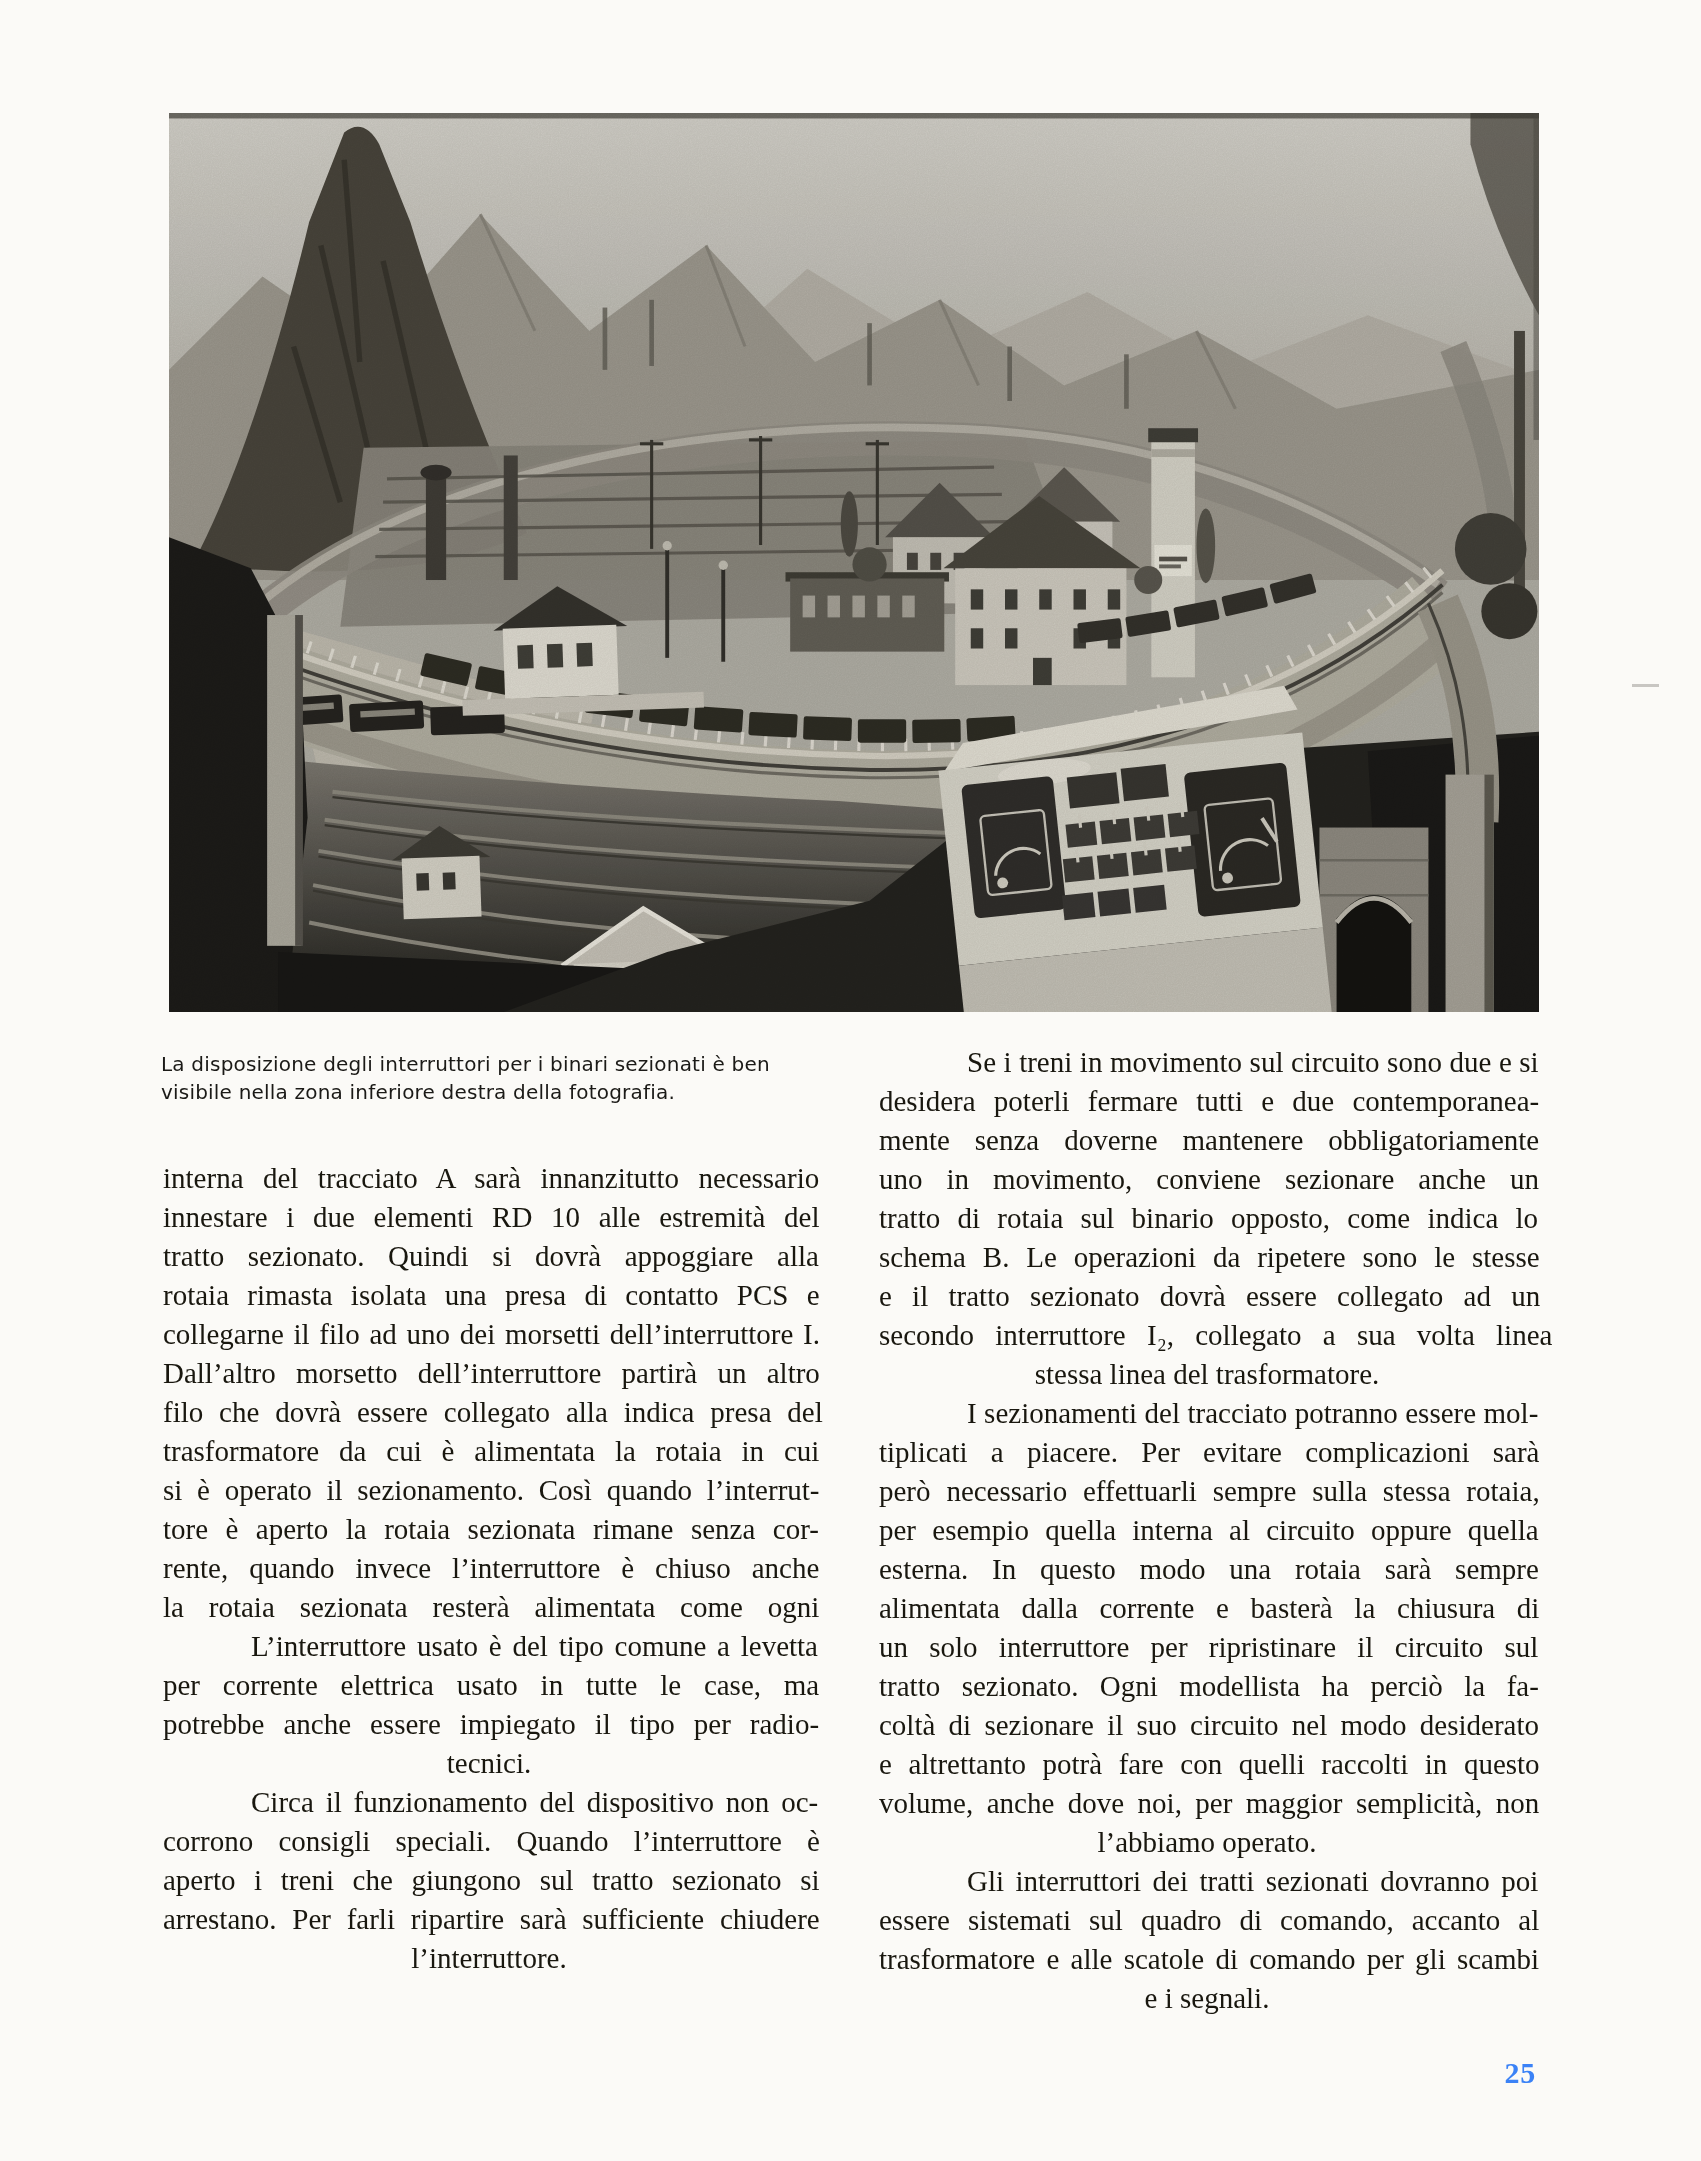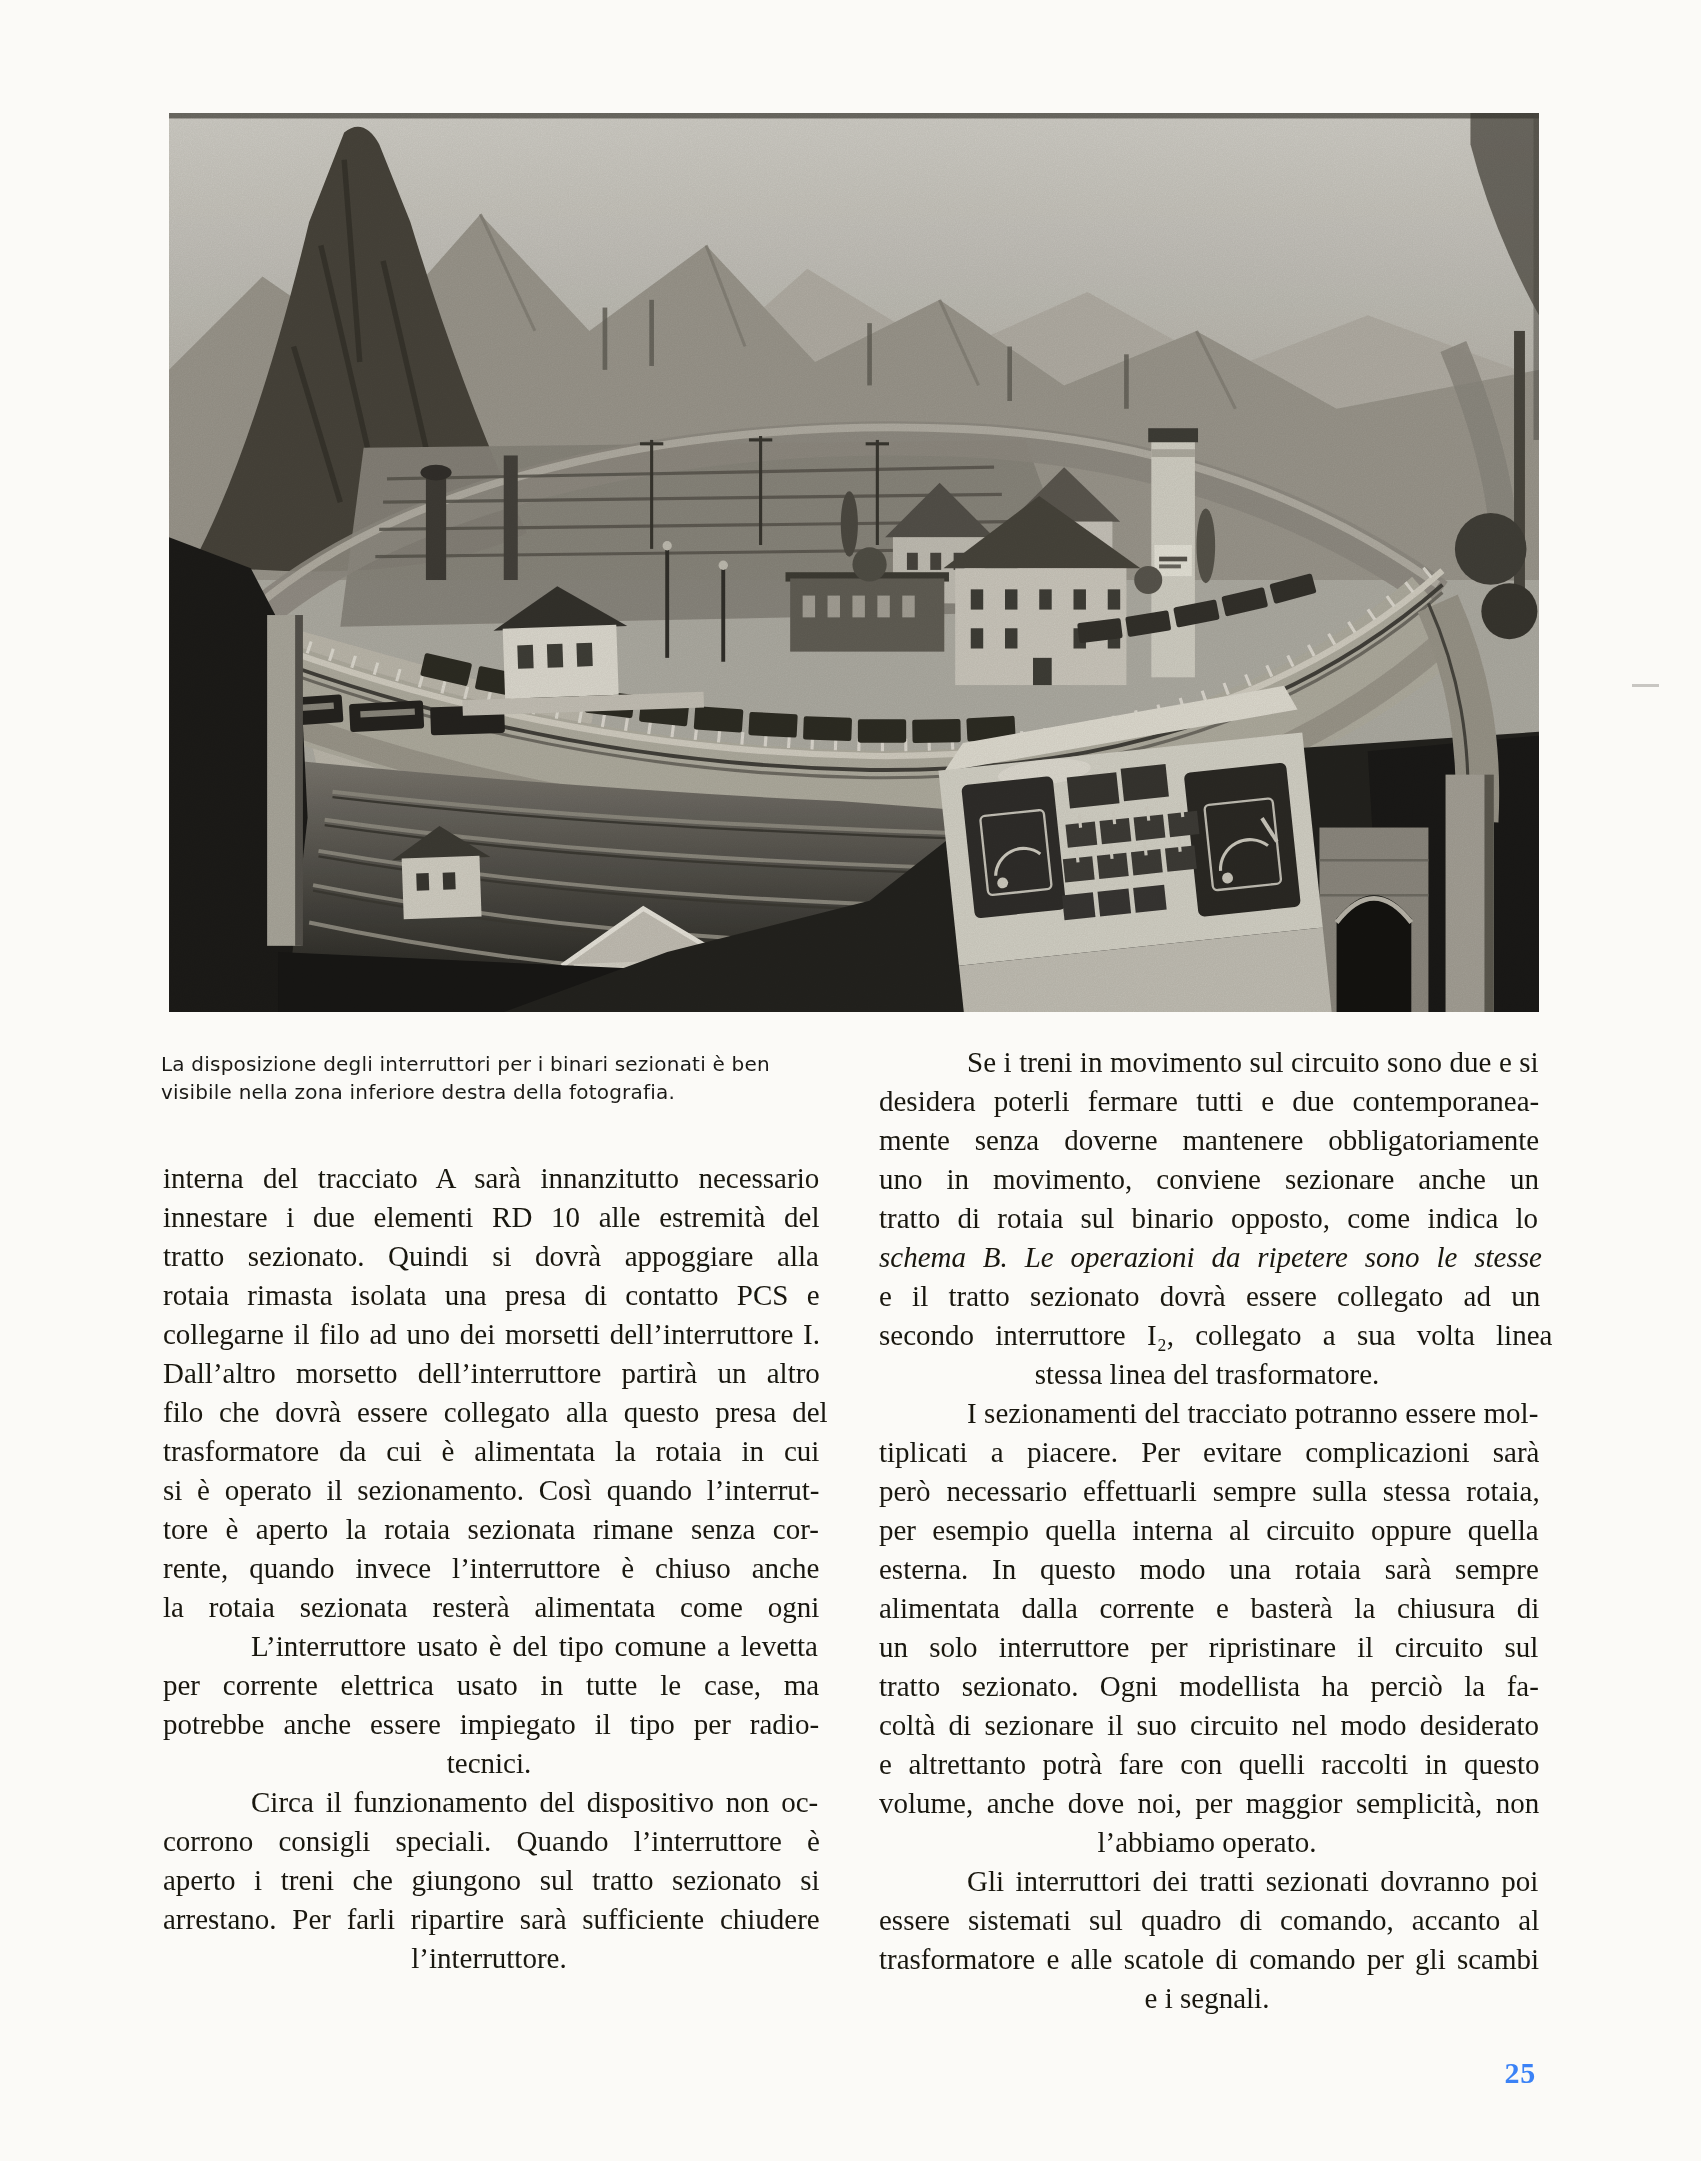--- a/index.html
+++ b/index.html
@@ -317,21 +317,21 @@
     </div>
 
   <section class="col left">
       <div class="para">
         <div class="line"><span class="lt" style="word-spacing: 12.2px;">interna del tracciato A sarà innanzitutto necessario</span></div>
         <div class="line"><span class="lt" style="word-spacing: 11.4px;">innestare i due elementi RD 10 alle estremità del</span></div>
         <div class="line"><span class="lt" style="word-spacing: 16.3px;">tratto sezionato. Quindi si dovrà appoggiare alla</span></div>
         <div class="line"><span class="lt" style="word-spacing: 11px;">rotaia rimasta isolata una presa di contatto PCS e</span></div>
         <div class="line"><span class="lt" style="word-spacing: 2.5px;">collegarne il filo ad uno dei morsetti dell’interruttore I.</span></div>
         <div class="line"><span class="lt" style="word-spacing: 13px;">Dall’altro morsetto dell’interruttore partirà un altro</span></div>
-        <div class="line"><span class="lt" style="word-spacing: 8.6px;">filo che dovrà essere collegato alla questo presa del</span></div>
+        <div class="line"><span class="lt" style="word-spacing: 8.6px;">filo che dovrà essere collegato alla indica presa del</span></div>
         <div class="line"><span class="lt" style="word-spacing: 12.6px;">trasformatore da cui è alimentata la rotaia in cui</span></div>
         <div class="line"><span class="lt" style="word-spacing: 7.5px;">si è operato il sezionamento. Così quando l’interrut-</span></div>
         <div class="line"><span class="lt" style="word-spacing: 10.2px;">tore è aperto la rotaia sezionata rimane senza cor-</span></div>
         <div class="line"><span class="lt" style="word-spacing: 13.7px;">rente, quando invece l’interruttore è chiuso anche</span></div>
         <div class="line"><span class="lt" style="word-spacing: 17.6px;">la rotaia sezionata resterà alimentata come ogni</span></div>
       </div>
       <div class="para indent">
         <div class="line"><span class="lt" style="word-spacing: 3.5px;">L’interruttore usato è del tipo comune a levetta</span></div>
         <div class="line"><span class="lt" style="word-spacing: 15.5px;">per corrente elettrica usato in tutte le case, ma</span></div>
         <div class="line"><span class="lt" style="word-spacing: 11.7px;">potrebbe anche essere impiegato il tipo per radio-</span></div>
@@ -346,21 +346,21 @@
       </div>
     </section>
 
   <section class="col right">
       <div class="para indent">
         <div class="line"><span class="lt" style="word-spacing: 0.3px;">Se i treni in movimento sul circuito sono due e si</span></div>
         <div class="line"><span class="lt" style="word-spacing: 11px;">desidera poterli fermare tutti e due contemporanea-</span></div>
         <div class="line"><span class="lt" style="word-spacing: 17.7px;">mente senza doverne mantenere obbligatoriamente</span></div>
         <div class="line"><span class="lt" style="word-spacing: 16.7px;">uno in movimento, conviene sezionare anche un</span></div>
         <div class="line"><span class="lt" style="word-spacing: 10px;">tratto di rotaia sul binario opposto, come indica lo</span></div>
-        <div class="line"><span class="lt" style="word-spacing: 9.6px; font-style: italic;">schema B. Le operazioni da ripetere sono le stesse</span></div>
+        <div class="line"><span class="lt" style="word-spacing: 9.6px;">schema B. Le operazioni da ripetere sono le stesse</span></div>
         <div class="line"><span class="lt" style="word-spacing: 13px;">e il tratto sezionato dovrà essere collegato ad un</span></div>
         <div class="line"><span class="lt" style="word-spacing: 14px;">secondo interruttore I₂, collegato a sua volta linea</span></div>
         <div class="line lastline"><span class="lt">stessa linea del trasformatore.</span></div>
       </div>
       <div class="para indent">
         <div class="line"><span class="lt" style="word-spacing: 0.2px;">I sezionamenti del tracciato potranno essere mol-</span></div>
         <div class="line"><span class="lt" style="word-spacing: 16px;">tiplicati a piacere. Per evitare complicazioni sarà</span></div>
         <div class="line"><span class="lt" style="word-spacing: 8.6px;">però necessario effettuarli sempre sulla stessa rotaia,</span></div>
         <div class="line"><span class="lt" style="word-spacing: 9px;">per esempio quella interna al circuito oppure quella</span></div>
         <div class="line"><span class="lt" style="word-spacing: 16.5px;">esterna. In questo modo una rotaia sarà sempre</span></div>

